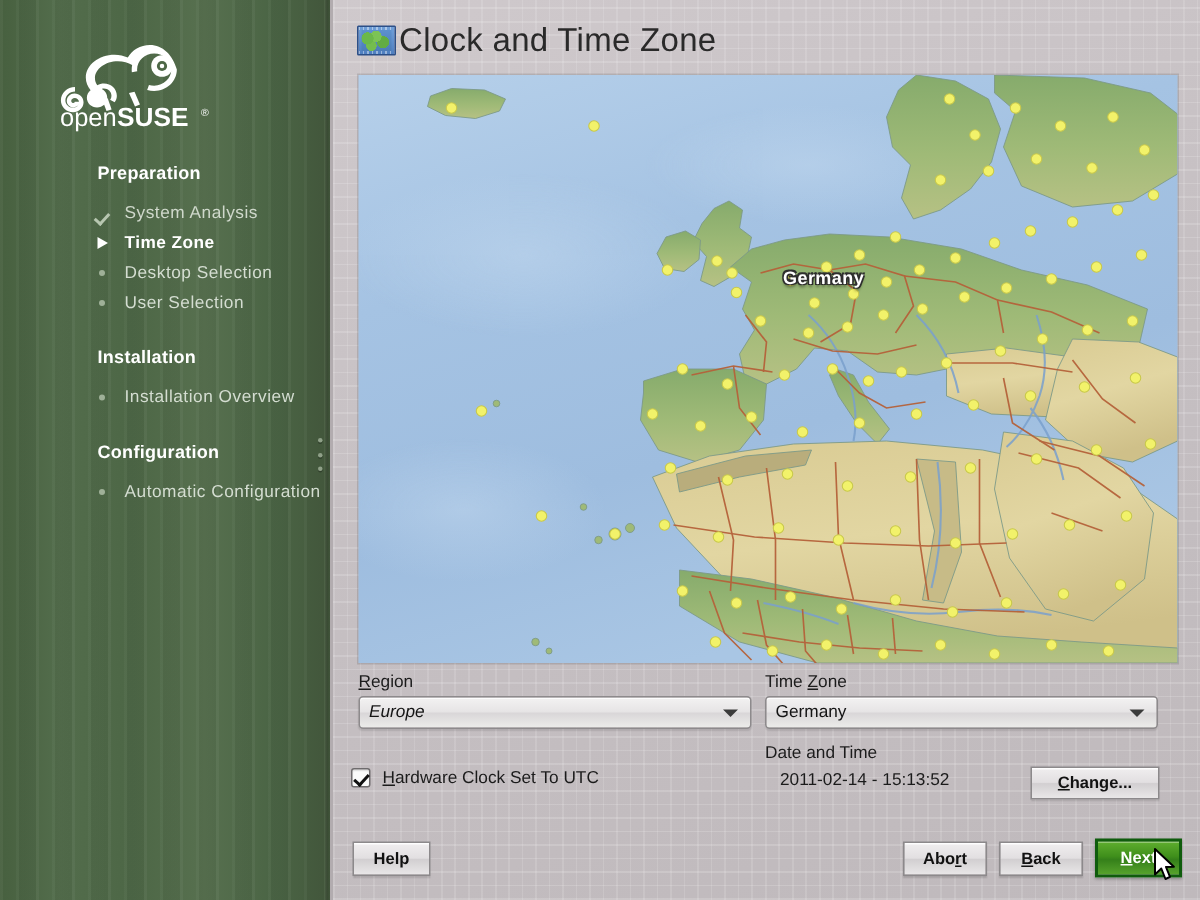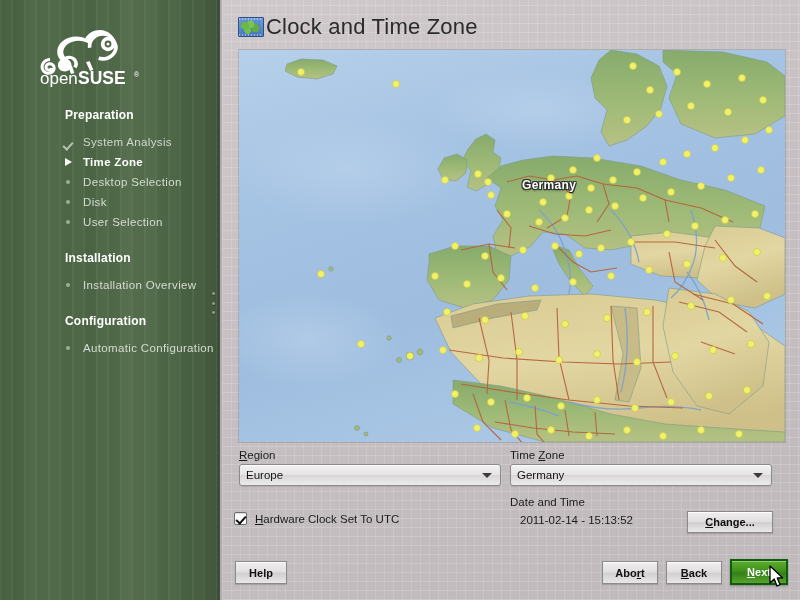--- a/index.html
+++ b/index.html
@@ -166,21 +166,21 @@
   .combo {
     position: absolute; height: 22px;
     background: linear-gradient(180deg,#f3f2f2 0%, #e6e4e5 48%, #d9d6d8 52%, #ececea 100%);
     border: 1px solid #8d8a8c;
     border-radius: 3px;
     box-shadow: inset 0 1px 0 rgba(255,255,255,0.85), 0 1px 1px rgba(0,0,0,0.10);
     display:flex; align-items:center;
     font-size: 11.5px; color: #141414;
     padding: 0 6px;
   }
-  #combo-region { left: 17px; top: 464px; width: 262px; }
+  #combo-region { left: 17px; top: 464px; width: 262px; font-style: italic; }
   #combo-tz     { left: 288px; top: 464px; width: 262px; }
   .combo .val { flex:1; }
   .combo .arrow {
     width: 0; height: 0; margin-right:2px;
     border-left: 5px solid transparent;
     border-right: 5px solid transparent;
     border-top: 5px solid #3b3b3b;
   }
 
   
@@ -284,26 +284,20 @@
           <span class="nav-marker">
               <span class="mark-tri"></span>
             </span>
           <span class="nav-label">Time Zone</span>
         </div>
         <div class="nav-item">
           <span class="nav-marker">
               <span class="mark-dot"></span>
             </span>
           <span class="nav-label">Desktop Selection</span>
-        </div>
-        <div class="nav-item">
-          <span class="nav-marker">
-              <span class="mark-dot"></span>
-            </span>
-          <span class="nav-label">Disk</span>
         </div>
         <div class="nav-item">
           <span class="nav-marker">
               <span class="mark-dot"></span>
             </span>
           <span class="nav-label">User Selection</span>
         </div>
       </div>
 
       <div class="nav-group">

